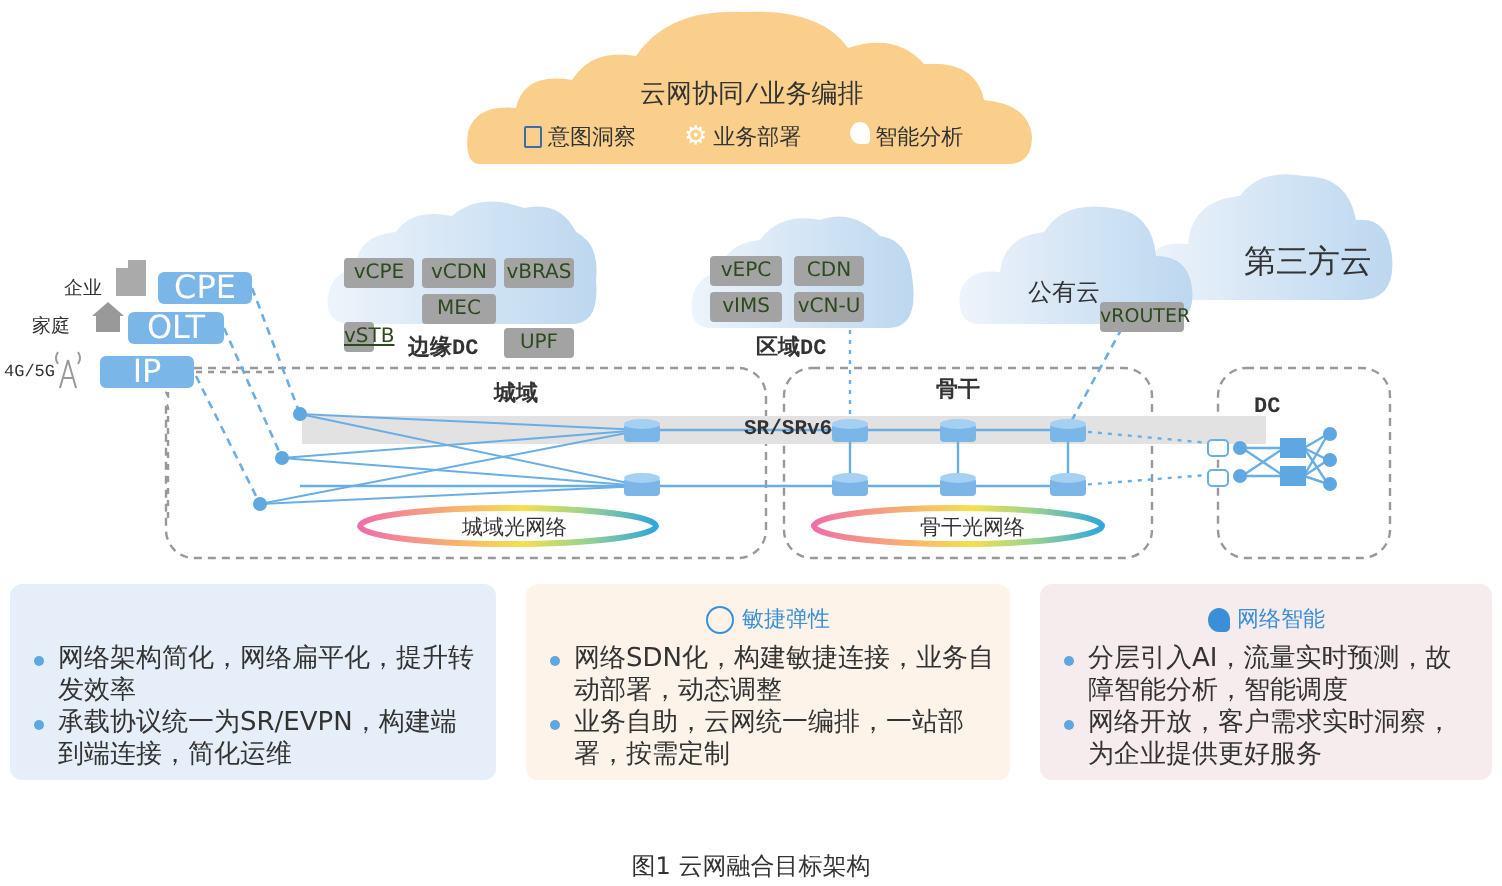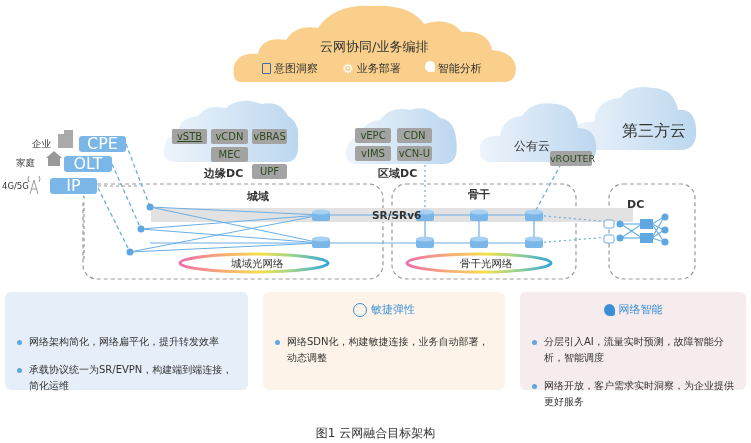--- a/index.html
+++ b/index.html
@@ -1,26 +1,26 @@
 <!DOCTYPE html>
 <html><head>
 <meta charset="utf-8">
 <style>
   html,body{margin:0;padding:0;background:#fff;}
   body{width:751px;height:443px;position:relative;overflow:hidden;font-family:"DejaVu Sans","Liberation Sans",sans-serif;color:#333;}
   svg.diagram{position:absolute;left:0;top:0;}
   .abs{position:absolute;}
   .chip{position:absolute;background:#a3a3a3;color:#2d4a1e;font-size:10px;line-height:15px;height:15px;text-align:center;border-radius:2px;}
   .access-btn{position:absolute;background:#7ab7e8;color:#fff;font-size:16px;height:16px;line-height:16px;text-align:center;border-radius:3px;}
-  .lbl{position:absolute;font-size:11px;color:#333;white-space:nowrap;}
+  .lbl{position:absolute;font-size:11px;color:#333;white-space:nowrap;font-family:Liberation Mono, monospace;}
   .lbl-b{font-weight:bold;font-size:11px;}
   .panel{position:absolute;top:292px;height:98px;border-radius:6px;}
   .panel .ptitle{position:absolute;top:10px;left:0;right:0;text-align:center;font-size:11px;color:#3b8fd6;}
   .panel ul{position:absolute;top:30px;left:10px;right:8px;margin:0;padding:0;list-style:none;}
-  .panel li{position:relative;padding-left:14px;font-size:10px;line-height:16px;color:#333;margin-top:12px;}
+  .panel li{position:relative;padding-left:14px;font-size:13px;line-height:16px;color:#333;}
   .panel li::before{content:"";position:absolute;left:2px;top:6px;width:5px;height:5px;border-radius:50%;background:#5fa7e0;}
   .caption{position:absolute;left:0;right:0;top:425px;text-align:center;font-size:12px;color:#333;}
 </style>
 </head>
 <body>
 
 <svg class="diagram" width="751" height="443" viewBox="0 0 751 443">
   <defs>
     <linearGradient id="cloudBlue" x1="0" y1="0" x2="1" y2="0">
       <stop offset="0" stop-color="#eef4fb"></stop>
@@ -169,21 +169,21 @@
 <div class="lbl" style="left:32px;top:138px;font-size:9.5px;">企业</div>
 <div class="lbl" style="left:16px;top:157px;font-size:9.5px;">家庭</div>
 <div class="lbl" style="left:2px;top:181px;font-size:8.5px;">4G/5G</div>
 <div class="access-btn" style="left:79px;top:136px;width:47px;">CPE</div>
 <div class="access-btn" style="left:64px;top:156px;width:48px;">OLT</div>
 <div class="access-btn" style="left:50px;top:178px;width:47px;">IP RAN</div>
 
 <div class="chip" style="left:172px;top:129px;width:35px;">vCPE</div>
 <div class="chip" style="left:211px;top:129px;width:37px;text-align:center;">vCDN</div>
 <div class="chip" style="left:252px;top:129px;width:35px;">vBRAS</div>
-<div class="chip" style="left:172px;top:129px;width:35px;text-decoration:underline;">vSTB</div>
+<div class="chip" style="left:172px;top:161px;width:15px;text-decoration:underline;">vSTB</div>
 <div class="chip" style="left:211px;top:147px;width:37px;">MEC</div>
 <div class="chip" style="left:252px;top:164px;width:35px;">UPF</div>
 <div class="lbl lbl-b" style="left:204px;top:166px;">边缘DC</div>
 
 <div class="chip" style="left:355px;top:128px;width:36px;">vEPC</div>
 <div class="chip" style="left:397px;top:128px;width:35px;">CDN</div>
 <div class="chip" style="left:355px;top:146px;width:36px;">vIMS</div>
 <div class="chip" style="left:397px;top:146px;width:35px;">vCN-U</div>
 <div class="lbl lbl-b" style="left:378px;top:166px;">区域DC</div>
 
@@ -203,20 +203,21 @@
     <li>网络架构简化，网络扁平化，提升转发效率</li>
     <li>承载协议统一为SR/EVPN，构建端到端连接，简化运维</li>
   </ul>
 </div>
 <div class="panel" style="left:263px;width:242px;background:#fdf3e8;">
   <div class="ptitle">
     <span style="display:inline-block;width:12px;height:12px;border:1.5px solid #3b8fd6;border-radius:50%;vertical-align:middle;margin-right:4px;"></span><span>敏捷弹性</span>
   </div>
   <ul>
     <li>网络SDN化，构建敏捷连接，业务自动部署，动态调整</li>
+    <li>业务自助，云网统一编排，一站部署，按需定制</li>
   </ul>
 </div>
 <div class="panel" style="left:520px;width:226px;background:#f6eced;">
   <div class="ptitle">
     <span style="display:inline-block;width:11px;height:12px;background:#3b8fd6;border-radius:50% 50% 20% 50%;vertical-align:middle;margin-right:4px;"></span><span>网络智能</span>
   </div>
   <ul>
     <li>分层引入AI，流量实时预测，故障智能分析，智能调度</li>
     <li>网络开放，客户需求实时洞察，为企业提供更好服务</li>
   </ul>

